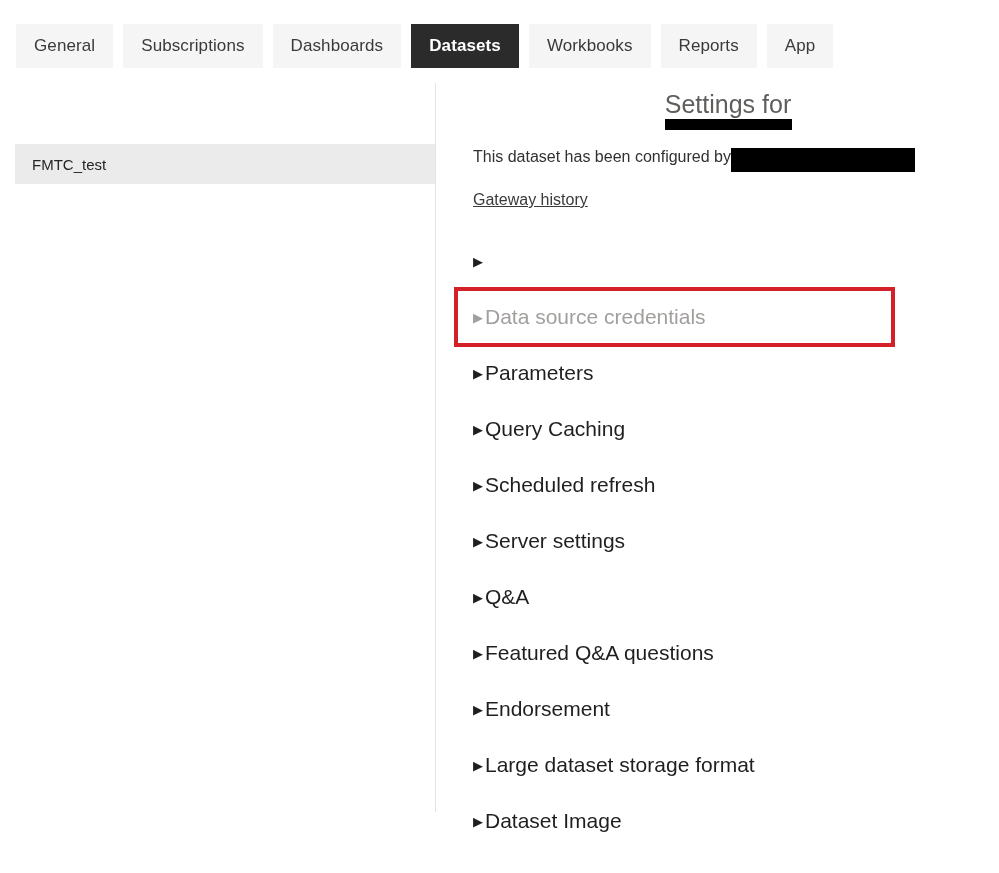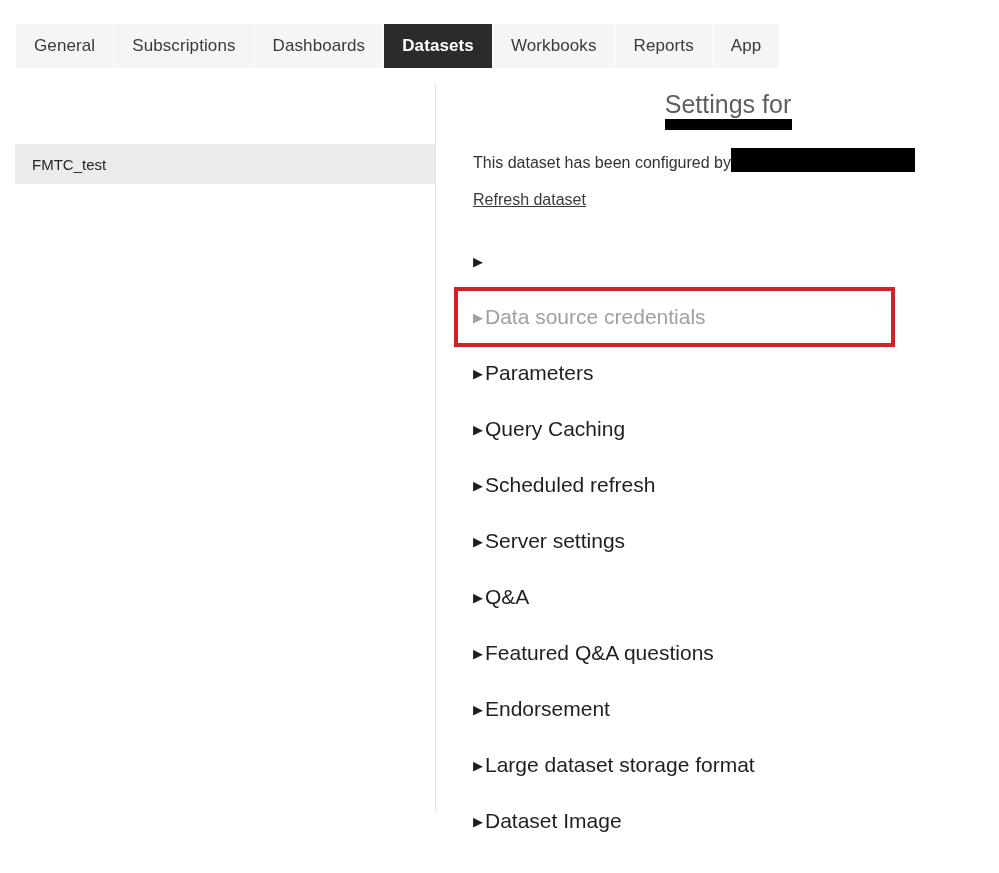--- a/index.html
+++ b/index.html
@@ -17,21 +17,21 @@
   }
 
   
   .tabbar {
     position: absolute;
     left: 16px;
     top: 24px;
     height: 44px;
     display: flex;
     align-items: stretch;
-    gap: 1px;
+    gap: 10px;
   }
   .tab {
     background: #f5f5f5;
     color: #3b3a39;
     font-size: 17px;
     display: flex;
     align-items: center;
     justify-content: center;
     padding: 0 18px;
     white-space: nowrap;
@@ -102,21 +102,21 @@
   .redaction.title-box {
     width: 127px;
     height: 31px;
     margin-left: 0px;
   }
   .configured-line {
     margin-top: 18px;
     font-size: 16px;
     color: #323130;
     display: flex;
-    align-items: flex-end;
+    align-items: flex-start;
     white-space: pre;
     height: 24px;
   }
   .redaction.by-box {
     width: 184px;
     height: 24px;
   }
   .refresh-history {
     margin-top: 19px;
     font-size: 16px;
@@ -189,21 +189,21 @@
   <div class="settings-title">
     <span>Settings for</span>
     <span class="redaction title-box"></span>
   </div>
 
   <div class="configured-line">
     <span>This dataset has been configured by</span>
     <span class="redaction by-box"></span>
   </div>
 
-  <a class="refresh-history">Refresh dataset</a>
+  <a class="refresh-history">Gateway history</a>
 
   <div class="sections">
       <div class="section-row">
         <span class="caret">▶</span>
       </div>
       <div class="section-row disabled">
         <span class="caret">▶</span>
         <span class="section-label">Data source credentials</span>
       </div>
       <div class="section-row">

